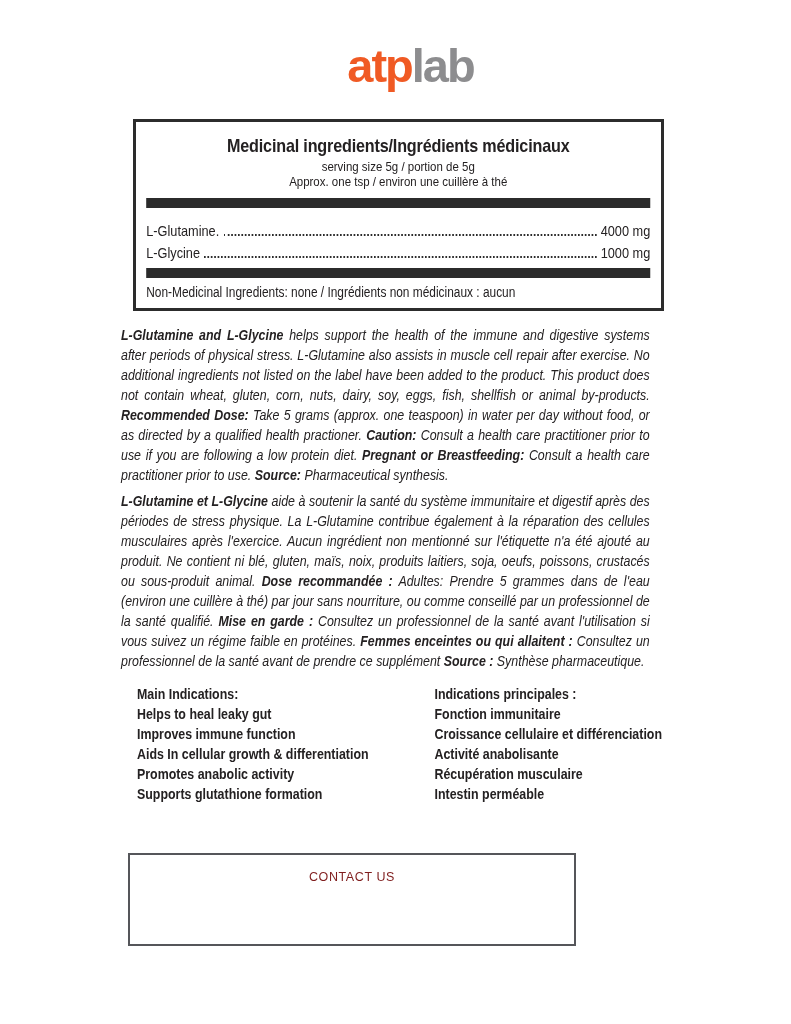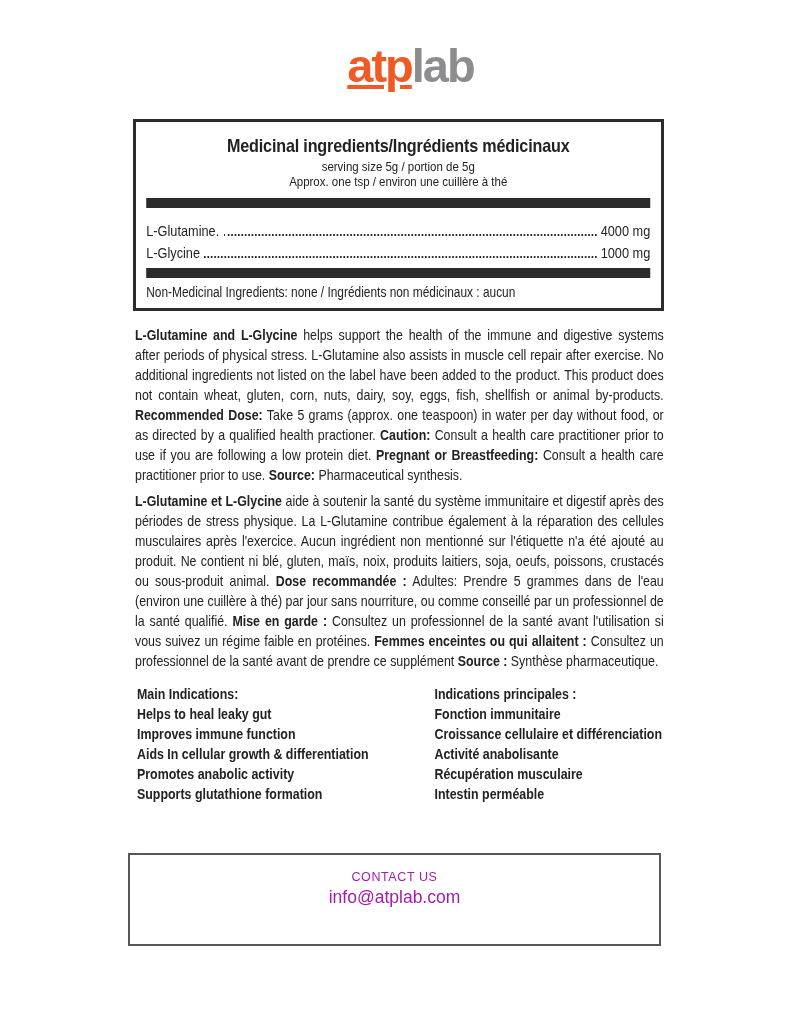--- a/index.html
+++ b/index.html
@@ -10,21 +10,21 @@
   }
   .b { font-weight:bold; }
 
   
   .logo {
     position:absolute; top:41px; left:0; width:791px;
     text-align:center; font-weight:bold; font-size:47px; line-height:50px;
     letter-spacing:-2px;
   }
   .logo-inner { display:inline-block; transform:translateX(15px); }
-  .logo-atp { color:#F05A24;text-decoration:underline; }
+  .logo-atp { color:#F05A24; }
   .logo-lab { color:#8D8D8F; }
 
   
   .cx { transform:scaleX(0.85); transform-origin:0 0; }
 
   
   .panel {
     position:absolute; left:133px; top:119px; width:531px;
     border:3px solid #2c2c2c; box-sizing:border-box; padding-bottom:8px;
     background:#ffffff;
@@ -38,37 +38,37 @@
   .bar { height:10px; background:#2b2b2b; margin-top:9px; }
   .bar.bottom { margin-top:4px; }
   .ing-rows { margin-top:12px; }
   .ing-row { display:flex; align-items:baseline; font-size:15px; line-height:22px; }
   .ing-name { white-space:nowrap; }
   .dots { flex:1; border-bottom:2px dotted #2b2b2b; margin:0 5px 4px 5px; min-width:30px; }
   .ing-amt { white-space:nowrap; }
   .nonmed { margin-top:6px; font-size:14px; line-height:16px; }
 
   
-  .bodytext { position:absolute; left:135px; top:325px; width:529px; }
+  .bodytext { position:absolute; left:121px; top:325px; width:529px;font-style:italic; }
   .bodytext-inner { width:622px; }
   p.para { margin:0; font-size:14.6px; line-height:20px; text-align:justify; }
   p.para + p.para { margin-top:6px; }
 
   
   .inds { position:absolute; left:137px; top:684px; width:527px; }
   .inds-inner { width:620px; display:flex; }
   .ind-col { font-weight:bold; font-size:14.6px; line-height:20px; }
   .ind-col.en { width:350px; flex:0 0 350px; }
   .ind-col.fr { flex:1; }
 
   
   .contact {
-    position:absolute; left:128px; top:853px; width:533px; height:93px;
+    position:absolute; left:128px; top:853px; width:448px; height:93px;
     border:2px solid #55565a; box-sizing:border-box; text-align:center;
-    color:#a21caf;
+    color:#7f1d1d;
   }
   .contact-title { margin-top:15px; font-size:12.5px; letter-spacing:0.6px; line-height:14px; }
   .contact-phone { margin-top:7px; font-size:19px; line-height:21px; }
   .contact-email { margin-top:3px; font-size:17.5px; line-height:20px; }
 </style>
 </head>
 <body>
 
 <div class="page">
 
@@ -122,16 +122,15 @@
         <div class="ind-item">Croissance cellulaire et différenciation</div>
         <div class="ind-item">Activité anabolisante</div>
         <div class="ind-item">Récupération musculaire</div>
         <div class="ind-item">Intestin perméable</div>
       </div>
     </div>
   </section>
 
   <footer class="contact">
     <div class="contact-title">CONTACT US</div>
-    <div class="contact-email">info@atplab.com</div>
   </footer>
 
 </div>
 
 </body></html>

